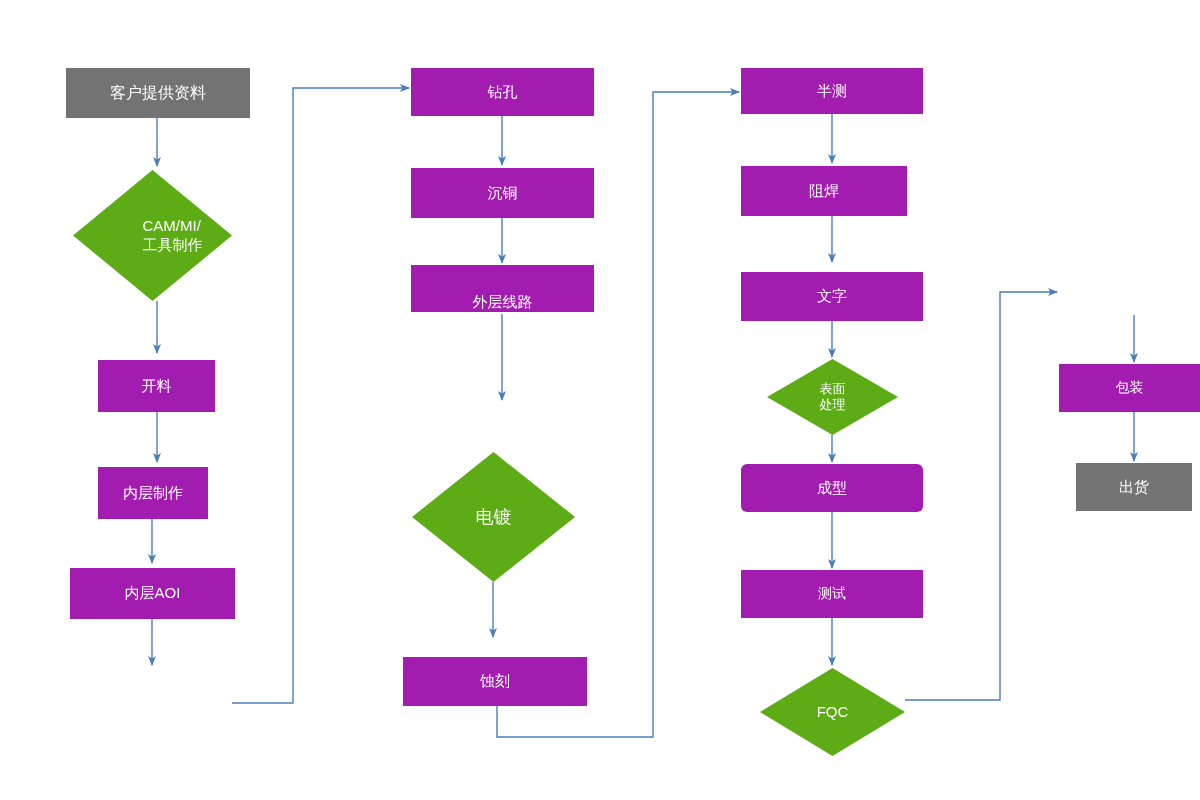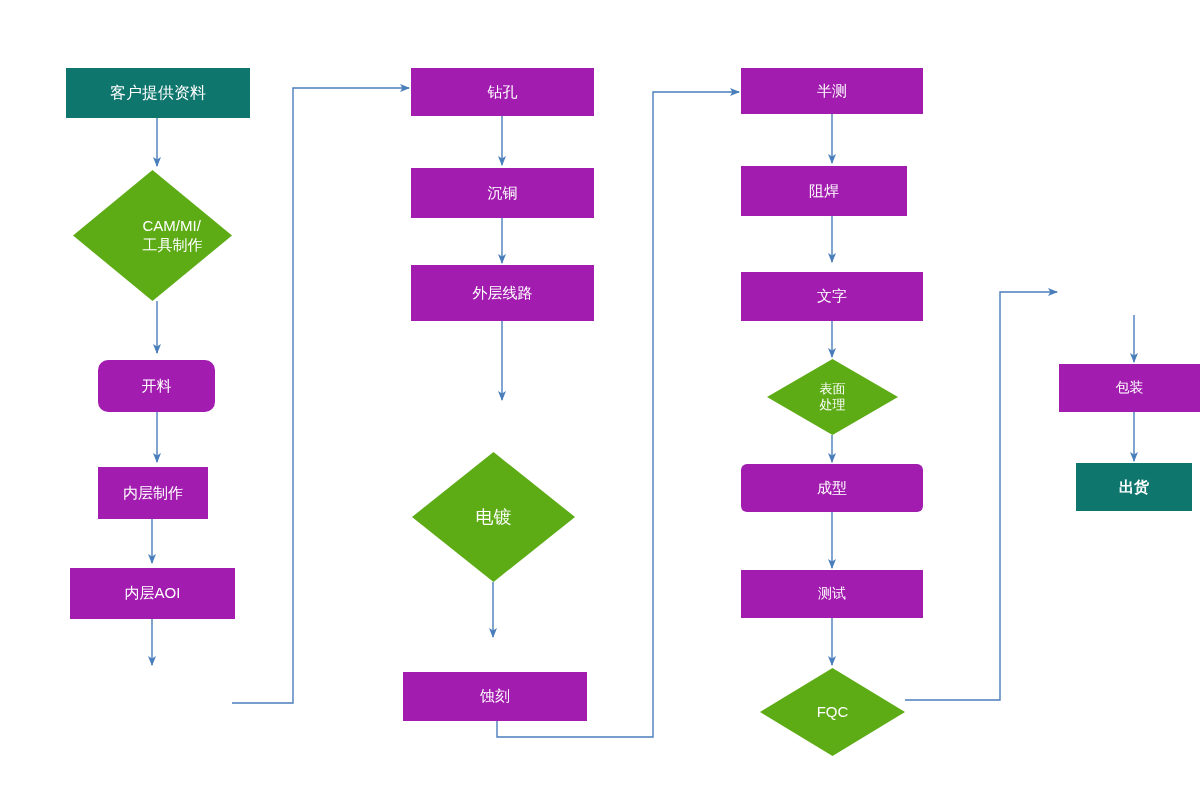--- a/index.html
+++ b/index.html
@@ -2,22 +2,22 @@
 <html><head>
 <meta charset="utf-8">
 <style>
   html,body{margin:0;padding:0;background:#ffffff;}
   body{width:1200px;height:800px;font-family:"Liberation Sans","DejaVu Sans",sans-serif;}
   #stage{position:relative;width:1200px;height:800px;overflow:hidden;background:#fff;}
   svg#wires{position:absolute;left:0;top:0;width:1200px;height:800px;}
   .node{position:absolute;box-sizing:border-box;display:flex;align-items:center;justify-content:center;
         color:#ffffff;text-align:center;line-height:1.25;}
   .rect{background:#a21caf;}
-  .rect.dark{background:#0f766e;align-items:center;}
-  .rect.dark.bold{font-weight:bold;}
+  .rect.dark{background:#737373;align-items:center;}
+  .rect.dark.bold{font-weight:normal;}
   .dia{background:transparent;}
   .dia .shape{position:absolute;left:0;top:0;width:100%;height:100%;background:#5DAC16;
        clip-path:polygon(50% 0,100% 50%,50% 100%,0 50%);}
   .dia .txt{position:relative;z-index:2;width:100%;display:flex;align-items:center;justify-content:center;}
   .lbl{display:block;white-space:pre-line;}
   .f16{font-size:16px;}
   .f15{font-size:15px;}
   .f14{font-size:14px;}
   .f13{font-size:13px;}
   .f18{font-size:18px;}
@@ -63,53 +63,53 @@
   </div>
 
   <div class="node dia f15" style="left:73px;top:170px;width:159px;height:131px;">
     <span class="shape"></span>
     <span class="txt leftish">
       <span class="lbl">CAM/MI/
 工具制作</span>
     </span>
   </div>
 
-  <div class="node rect f15" style="left:98px;top:360px;width:117px;height:52px;border-radius:10px;">
+  <div class="node rect f15" style="left:98px;top:360px;width:117px;height:52px;">
     <span class="lbl">开料</span>
   </div>
 
   <div class="node rect f15" style="left:98px;top:467px;width:110px;height:52px;">
     <span class="lbl">内层制作</span>
   </div>
 
   <div class="node rect f15" style="left:70px;top:568px;width:165px;height:51px;">
     <span class="lbl">内层AOI</span>
   </div>
 
 
   <div class="node rect f15" style="left:411px;top:68px;width:183px;height:48px;">
     <span class="lbl">钻孔</span>
   </div>
 
   <div class="node rect f15" style="left:411px;top:168px;width:183px;height:50px;">
     <span class="lbl">沉铜</span>
   </div>
 
-  <div class="node rect f15" style="left:411px;top:265px;width:183px;height:56px;">
+  <div class="node rect f15" style="left:411px;top:265px;width:183px;height:47px;align-items:flex-end;">
     <span class="lbl">外层线路</span>
   </div>
 
   <div class="node dia f18" style="left:412px;top:452px;width:163px;height:130px;">
     <span class="shape"></span>
     <span class="txt">
       <span class="lbl">电镀</span>
     </span>
   </div>
 
-  <div class="node rect f15" style="left:403px;top:672px;width:184px;height:49px;">
+  <div class="node rect f15" style="left:403px;top:657px;width:184px;height:49px;">
     <span class="lbl">蚀刻</span>
   </div>
 
   <div class="node rect f15" style="left:741px;top:68px;width:182px;height:46px;">
     <span class="lbl">半测</span>
   </div>
 
   <div class="node rect f15" style="left:741px;top:166px;width:166px;height:50px;">
     <span class="lbl">阻焊</span>
   </div>

